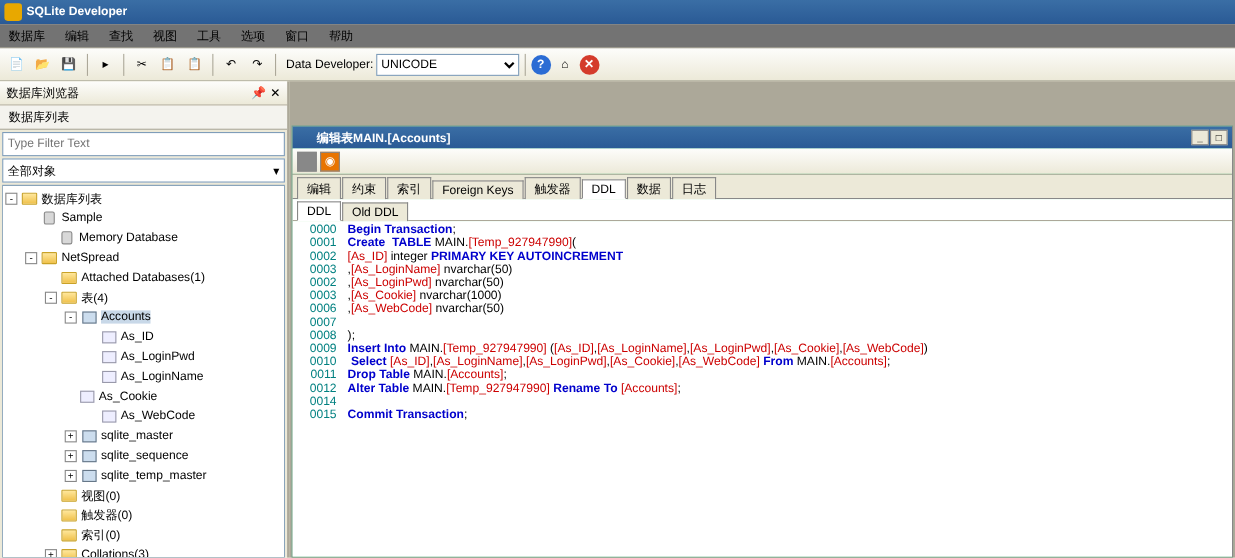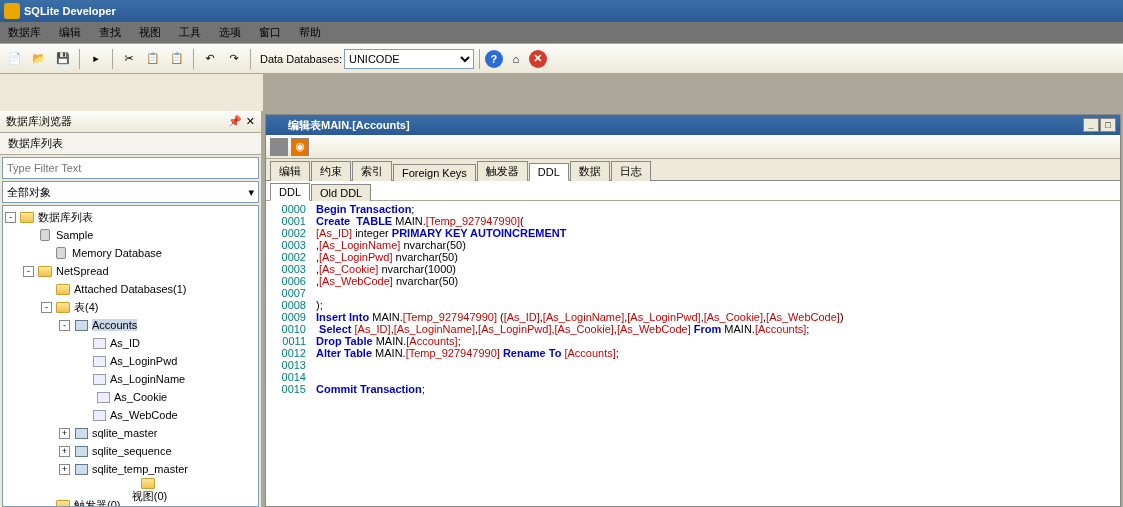--- a/index.html
+++ b/index.html
@@ -13,21 +13,21 @@
 
 .toolbar { height: 30px; background: linear-gradient(#fdfdfb,#ece9d8); border-bottom: 1px solid #aca899; display: flex; align-items: center; padding: 0 4px; gap: 2px; }
 .toolbar .tbtn { width: 22px; height: 22px; display: flex; align-items: center; justify-content: center; border: 1px solid transparent; }
 .toolbar .sep { width: 1px; height: 20px; background: #aca899; margin: 0 3px; }
 .toolbar label { margin-left: 4px; }
 .toolbar select { height: 20px; border: 1px solid #7f9db9; background: #fff; width: 130px; }
 .toolbar .circ { width: 18px; height: 18px; border-radius: 50%; display: inline-flex; align-items: center; justify-content: center; color: #fff; font-weight: bold; }
 
 .main { display: flex; height: calc(507px - 22px - 22px - 30px); }
 
-.sidebar { width: 263px; background: #ece9d8; border-right: 2px solid #aca899; display: flex; flex-direction: column; margin-top: 37px; }
+.sidebar { width: 263px; background: #ece9d8; border-right: 2px solid #aca899; display: flex; flex-direction: column; }
 .side-title { height: 22px; background: linear-gradient(#fdfdfb,#ece9d8); border-bottom: 1px solid #aca899; display: flex; align-items: center; padding: 0 6px; gap: 4px; }
 .side-title .rspace { margin-left: auto; display: flex; gap: 4px; }
 .side-tab { height: 22px; border-bottom: 1px solid #aca899; display: flex; align-items: center; padding: 0 8px; background: #f4f3ee; }
 .filter { height: 22px; border: 1px solid #7f9db9; margin: 2px; padding: 2px 4px; color: #888; background: #fff; }
 .scope { height: 22px; border: 1px solid #7f9db9; margin: 0 2px 2px 2px; background: #fff; display: flex; align-items: center; justify-content: space-between; padding: 0 4px; }
 .tree { flex: 1; background: #fff; border: 1px solid #7f9db9; margin: 0 2px; overflow: auto; padding: 2px 0; }
 .node { display: flex; align-items: center; height: 18px; white-space: nowrap; }
 .exp { width: 11px; height: 11px; border: 1px solid #888; background: #fff; display: inline-flex; align-items: center; justify-content: center; font-size: 9px; line-height: 1; margin-right: 3px; cursor: default; }
 .ico { width: 16px; height: 14px; margin-right: 3px; display: inline-flex; align-items: center; justify-content: center; }
 .folder { background: linear-gradient(#ffe79c,#f0c14b); border: 1px solid #c9a227; border-radius: 1px; width: 14px; height: 11px; }
@@ -80,21 +80,21 @@
   <div class="sep"></div>
   <div class="tbtn">▸</div>
   <div class="sep"></div>
   <div class="tbtn">✂</div>
   <div class="tbtn">📋</div>
   <div class="tbtn">📋</div>
   <div class="sep"></div>
   <div class="tbtn">↶</div>
   <div class="tbtn">↷</div>
   <div class="sep"></div>
-  <label>Data Databases:</label>
+  <label>Data Developer:</label>
   <select><option>UNICODE</option></select>
   <div class="sep"></div>
   <span class="circ" style="background:#2b6cd4">?</span>
   <div class="tbtn">⌂</div>
   <span class="circ" style="background:#d43b2b">✕</span>
 </div>
 
 <div class="main">
   <div class="sidebar">
     <div class="side-title">
@@ -176,21 +176,21 @@
           </span>
           <span>As_LoginPwd</span>
         </div>
         <div class="node" style="padding-left: 74px;">
           <span style="width:14px;display:inline-block"></span>
           <span class="ico">
             <span class="col"></span>
           </span>
           <span>As_LoginName</span>
         </div>
-        <div class="node" style="padding-left: 78px;">
+        <div class="node" style="padding-left: 54px;">
           <span style="width:14px;display:inline-block"></span>
           <span class="ico">
             <span class="col"></span>
           </span>
           <span>As_Cookie</span>
         </div>
         <div class="node" style="padding-left: 74px;">
           <span style="width:14px;display:inline-block"></span>
           <span class="ico">
             <span class="col"></span>
@@ -211,21 +211,21 @@
           </span>
           <span>sqlite_sequence</span>
         </div>
         <div class="node" style="padding-left: 56px;">
           <span class="exp">+</span>
           <span class="ico">
             <span class="tbl"></span>
           </span>
           <span>sqlite_temp_master</span>
         </div>
-        <div class="node" style="padding-left: 38px; flex-direction: column;">
+        <div class="node" style="padding-left: 38px;">
           <span style="width:14px;display:inline-block"></span>
           <span class="ico">
             <span class="folder"></span>
           </span>
           <span>视图(0)</span>
         </div>
         <div class="node" style="padding-left: 38px;">
           <span style="width:14px;display:inline-block"></span>
           <span class="ico">
             <span class="folder"></span>
@@ -324,24 +324,20 @@
           </div>
           <div class="ln">
             <span class="lnno">0011</span>
             <span class="lntxt"><span class="kw">Drop Table</span> MAIN.<span class="id">[Accounts]</span>;</span>
           </div>
           <div class="ln">
             <span class="lnno">0012</span>
             <span class="lntxt"><span class="kw">Alter Table</span> MAIN.<span class="id">[Temp_927947990]</span> <span class="kw">Rename To</span> <span class="id">[Accounts]</span>;</span>
           </div>
           <div class="ln">
-            <span class="lnno">0013</span>
-            <span class="lntxt"></span>
-          </div>
-          <div class="ln">
             <span class="lnno">0014</span>
             <span class="lntxt"></span>
           </div>
           <div class="ln">
             <span class="lnno">0015</span>
             <span class="lntxt"><span class="kw">Commit Transaction</span>;</span>
           </div>
         </div>
     </div>
   </div>

